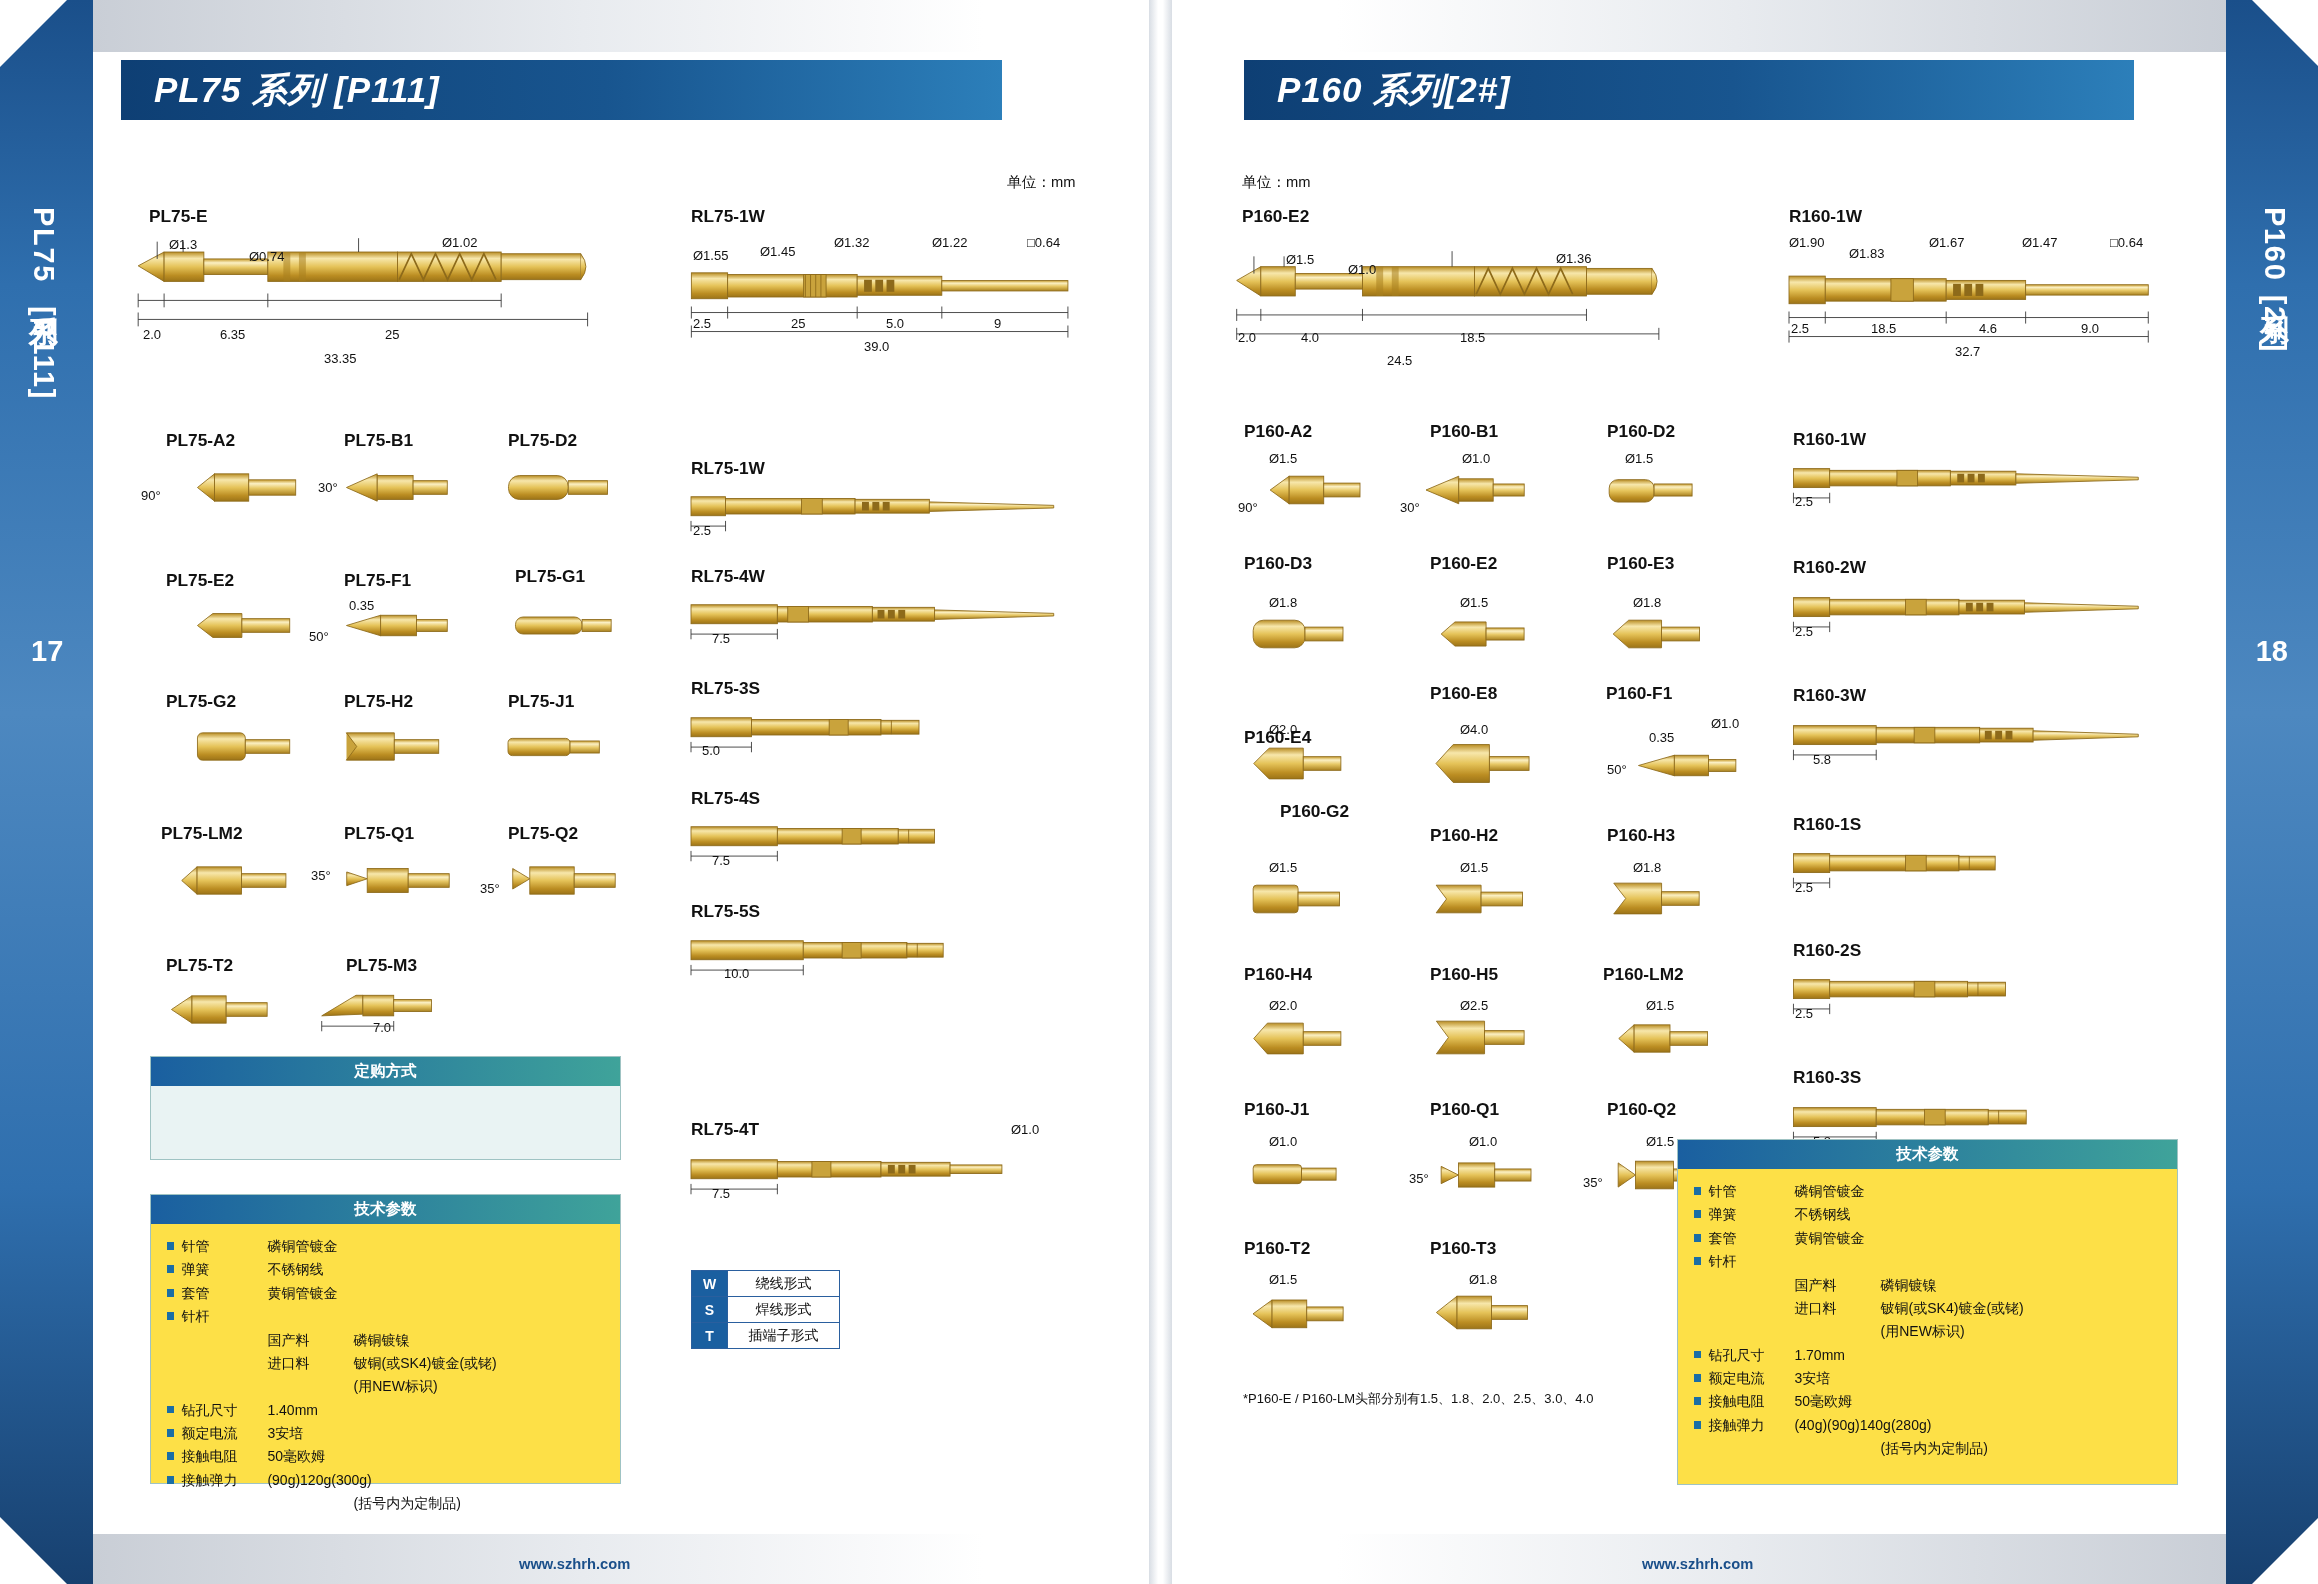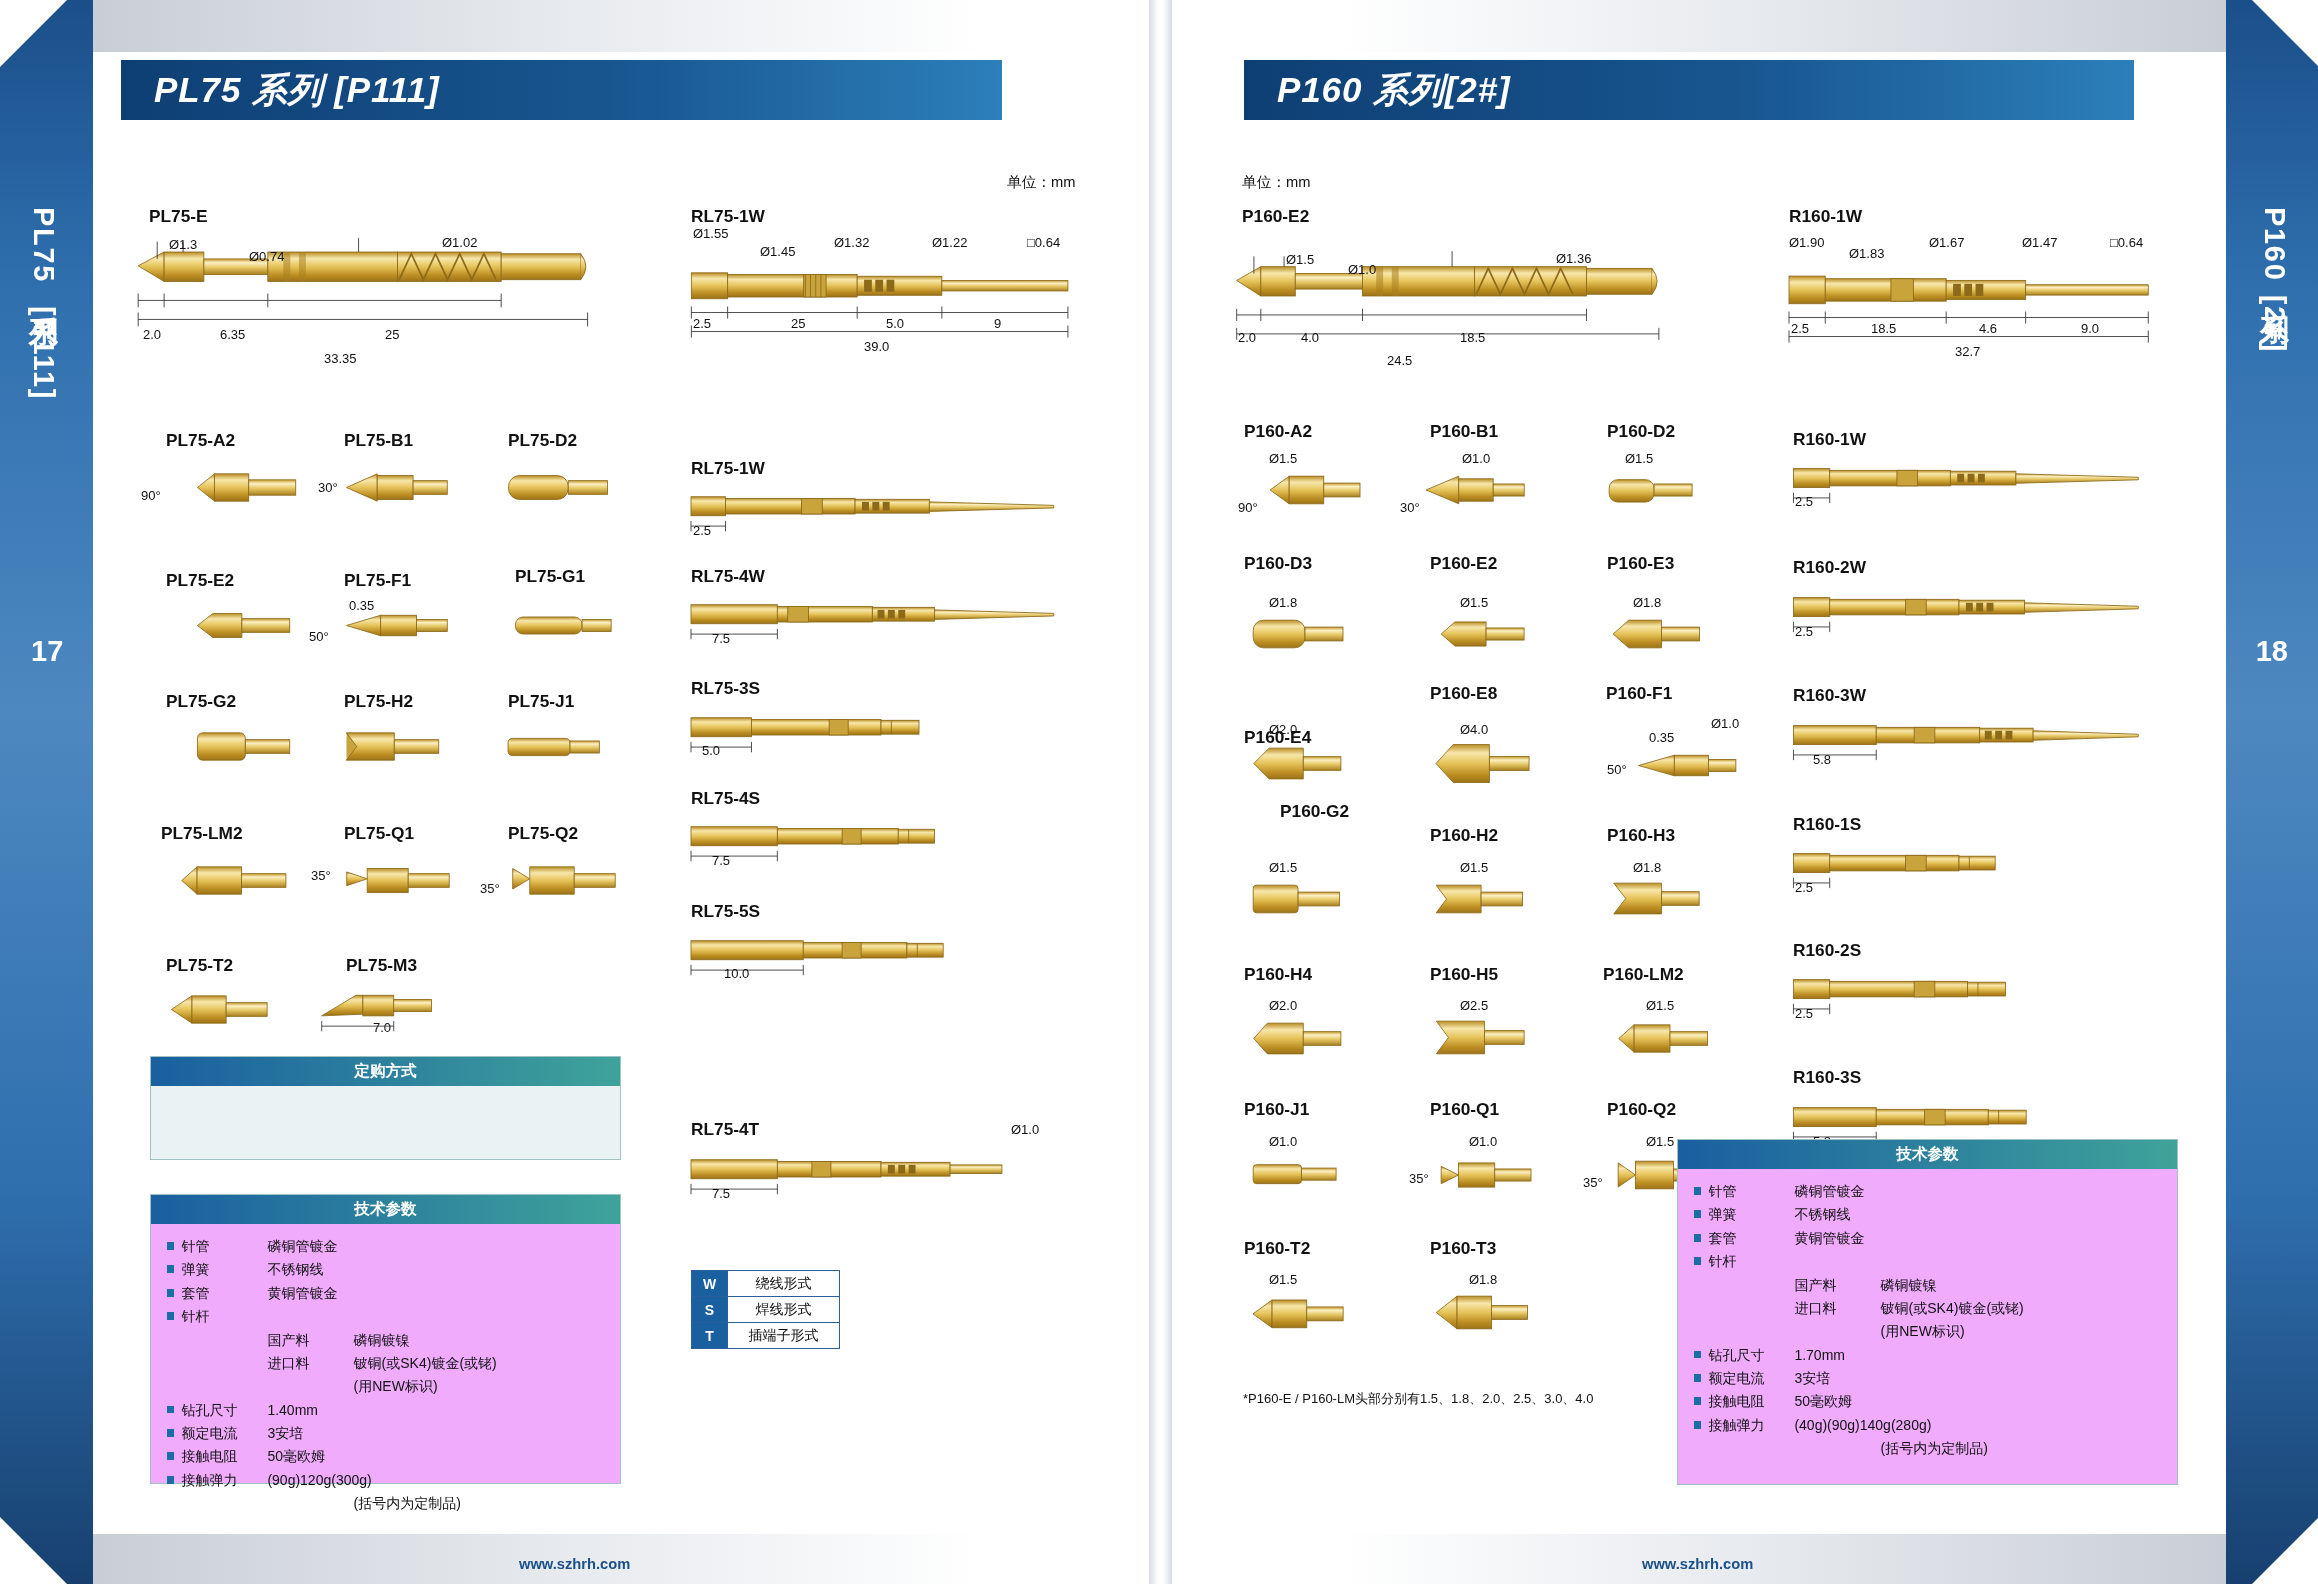--- a/index.html
+++ b/index.html
@@ -66,21 +66,21 @@
   #hdr-left { left:121px; top:60px; width:881px; }
   #hdr-right { left:1244px; top:60px; width:890px; }
 
   
   .unit { position:absolute; font-size:14.7px; color:#111; }
   .part-label { position:absolute; font-size:17.3px; font-weight:bold; color:#111; }
   .dim { position:absolute; font-size:13px; color:#111; }
   .dia { position:absolute; font-size:13px; color:#111; }
 
   
-  .blk { position:absolute; background:#f0abfc; border:0.9px solid #9fc3c3; }
+  .blk { position:absolute; background:#fde047; border:0.9px solid #9fc3c3; }
   .blk-hd { height:29px; background:linear-gradient(to right,#1a5fa0,#3fa39a);
             color:#fff; font-size:15.6px; font-weight:bold; display:flex;
             align-items:center; justify-content:center; }
   .blk-body { padding:12px 15.6px; font-size:14px; color:#111; line-height:1.55; }
   .li { display:flex; align-items:flex-start; margin-bottom:1.7px;}
   .sq { width:7.8px;height:7.8px;background:#1a6ea5; margin-top:6px; margin-right:7px; flex:none;}
   .k { width:86px; flex:none; }
   .v { flex:1; }
   .sub { padding-left:101px; }
 
@@ -209,21 +209,21 @@
   <line x1="42" y1="62" x2="192" y2="62" stroke="#333"></line>
     <line x1="192" y1="55" x2="192" y2="69" stroke="#333"></line>
   <line x1="192" y1="62" x2="290" y2="62" stroke="#333"></line>
     <line x1="290" y1="55" x2="290" y2="69" stroke="#333"></line>
   <line x1="290" y1="62" x2="436" y2="62" stroke="#333"></line>
     <line x1="436" y1="55" x2="436" y2="69" stroke="#333"></line>
   <line x1="0" y1="84" x2="436" y2="84" stroke="#333"></line>
     <line x1="0" y1="77" x2="0" y2="91" stroke="#333"></line>
     <line x1="436" y1="77" x2="436" y2="91" stroke="#333"></line>
 </svg>
-<div class="dia" style="left:693px; top:226px;">Ø1.55</div>
+<div class="dia" style="left:693px; top:248px;">Ø1.55</div>
 <div class="dia" style="left:760px; top:244px;">Ø1.45</div>
 <div class="dia" style="left:834px; top:235px;">Ø1.32</div>
 <div class="dia" style="left:932px; top:235px;">Ø1.22</div>
 <div class="dia" style="left:1027px; top:235px;">□0.64</div>
 <div class="dim" style="left:693px; top:316px;">2.5</div>
 <div class="dim" style="left:791px; top:316px;">25</div>
 <div class="dim" style="left:886px; top:316px;">5.0</div>
 <div class="dim" style="left:994px; top:316px;">9</div>
 <div class="dim" style="left:864px; top:339px;">39.0</div>
 

